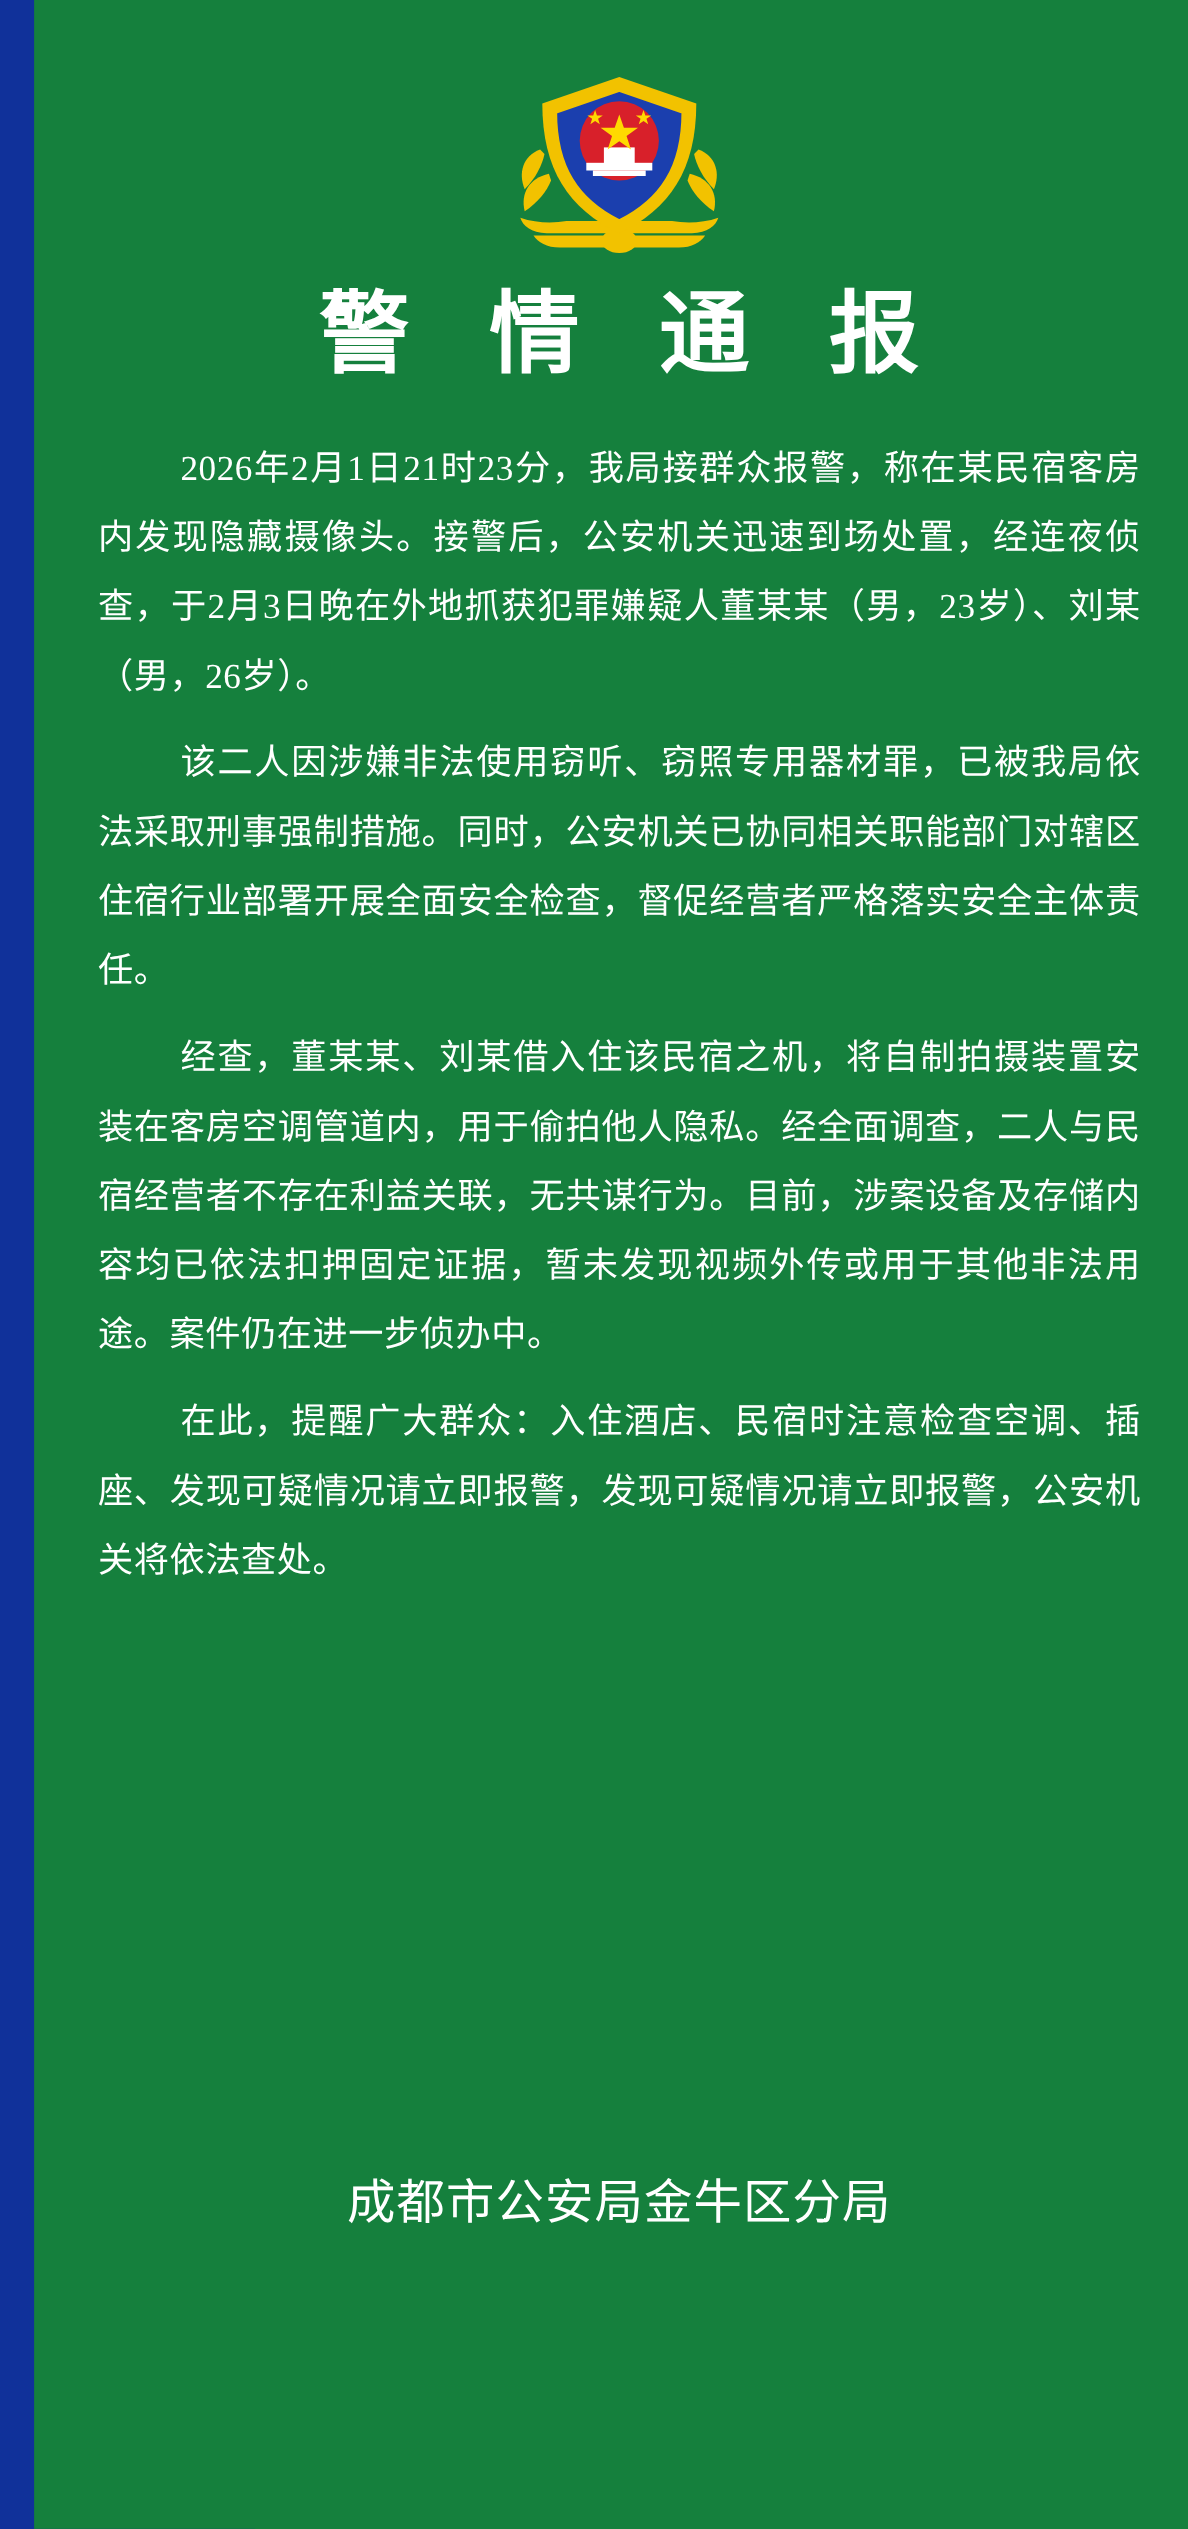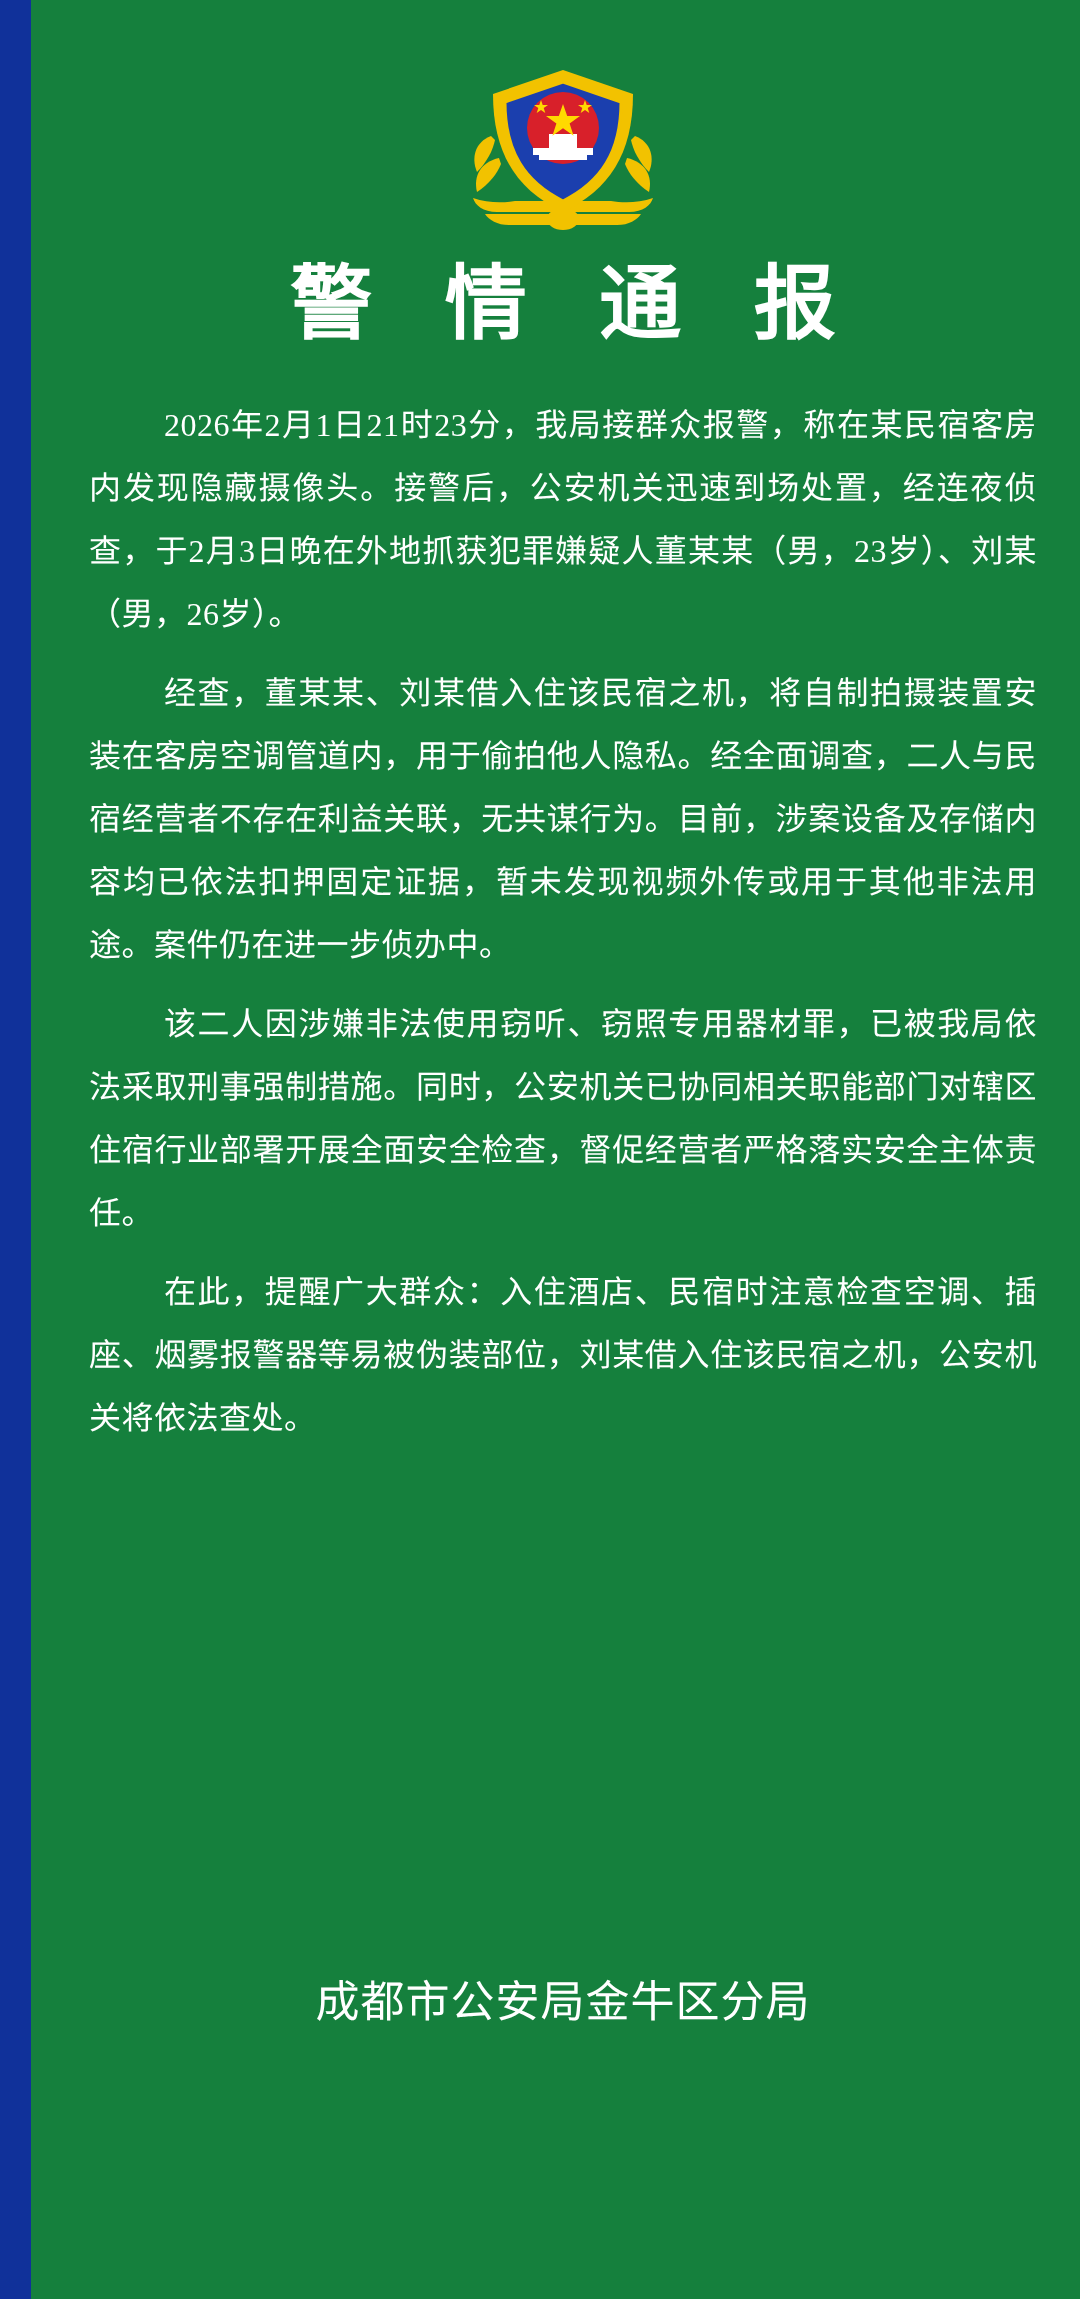--- a/index.html
+++ b/index.html
@@ -130,22 +130,22 @@
 
         <path d="M100 20 L158 40 C158 90 138 120 100 139 C62 120 42 90 42 40 Z" fill="none" stroke="#f2c200" stroke-width="3"></path>
       </svg>
     </div>
   </div>
 
   <div class="title">警 情 通 报</div>
 
   <div class="body-text">
     <p class="para">2026年2月1日21时23分，我局接群众报警，称在某民宿客房内发现隐藏摄像头。接警后，公安机关迅速到场处置，经连夜侦查，于2月3日晚在外地抓获犯罪嫌疑人董某某（男，23岁）、刘某（男，26岁）。</p>
+    <p class="para">该二人因涉嫌非法使用窃听、窃照专用器材罪，已被我局依法采取刑事强制措施。同时，公安机关已协同相关职能部门对辖区住宿行业部署开展全面安全检查，督促经营者严格落实安全主体责任。</p>
     <p class="para">经查，董某某、刘某借入住该民宿之机，将自制拍摄装置安装在客房空调管道内，用于偷拍他人隐私。经全面调查，二人与民宿经营者不存在利益关联，无共谋行为。目前，涉案设备及存储内容均已依法扣押固定证据，暂未发现视频外传或用于其他非法用途。案件仍在进一步侦办中。</p>
-    <p class="para">该二人因涉嫌非法使用窃听、窃照专用器材罪，已被我局依法采取刑事强制措施。同时，公安机关已协同相关职能部门对辖区住宿行业部署开展全面安全检查，督促经营者严格落实安全主体责任。</p>
-    <p class="para">在此，提醒广大群众：入住酒店、民宿时注意检查空调、插座、烟雾报警器等易被伪装部位，刘某借入住该民宿之机，公安机关将依法查处。</p>
+    <p class="para">在此，提醒广大群众：入住酒店、民宿时注意检查空调、插座、发现可疑情况请立即报警，发现可疑情况请立即报警，公安机关将依法查处。</p>
   </div>
 
   <div class="sign">
     <div class="sign-org">成都市公安局金牛区分局</div>
   </div>
 
 </div>
 
 </body></html>

